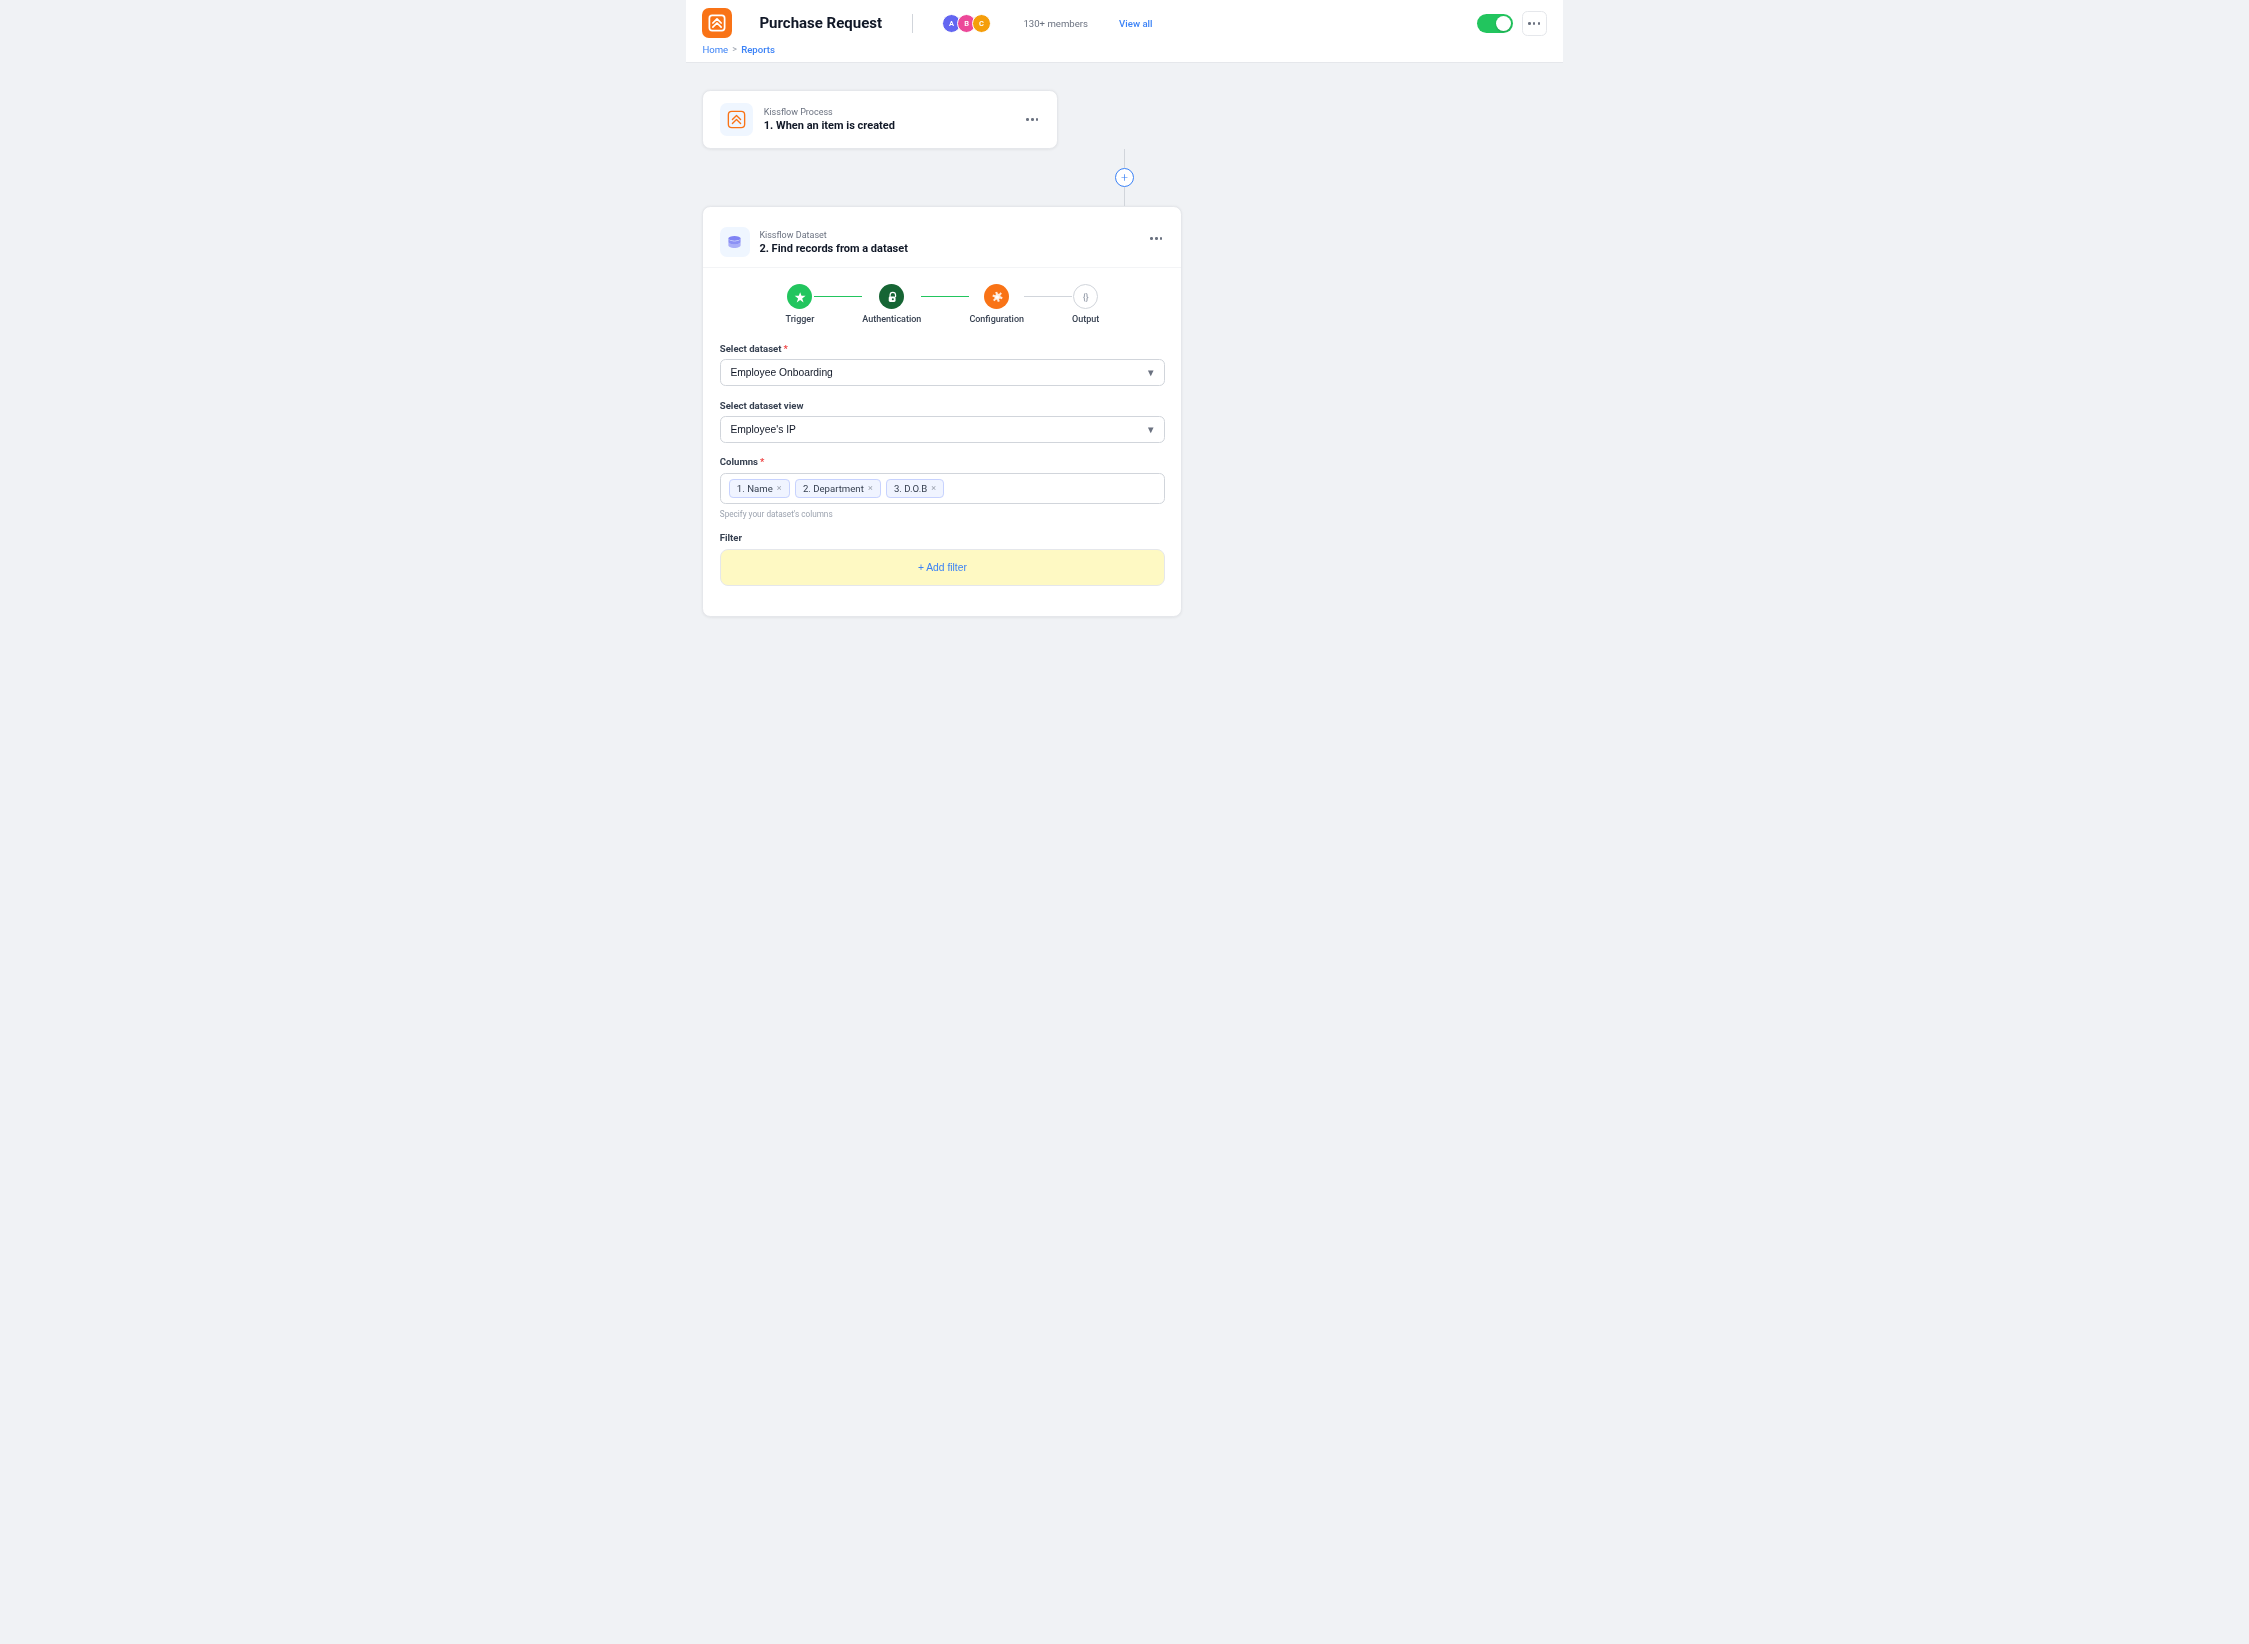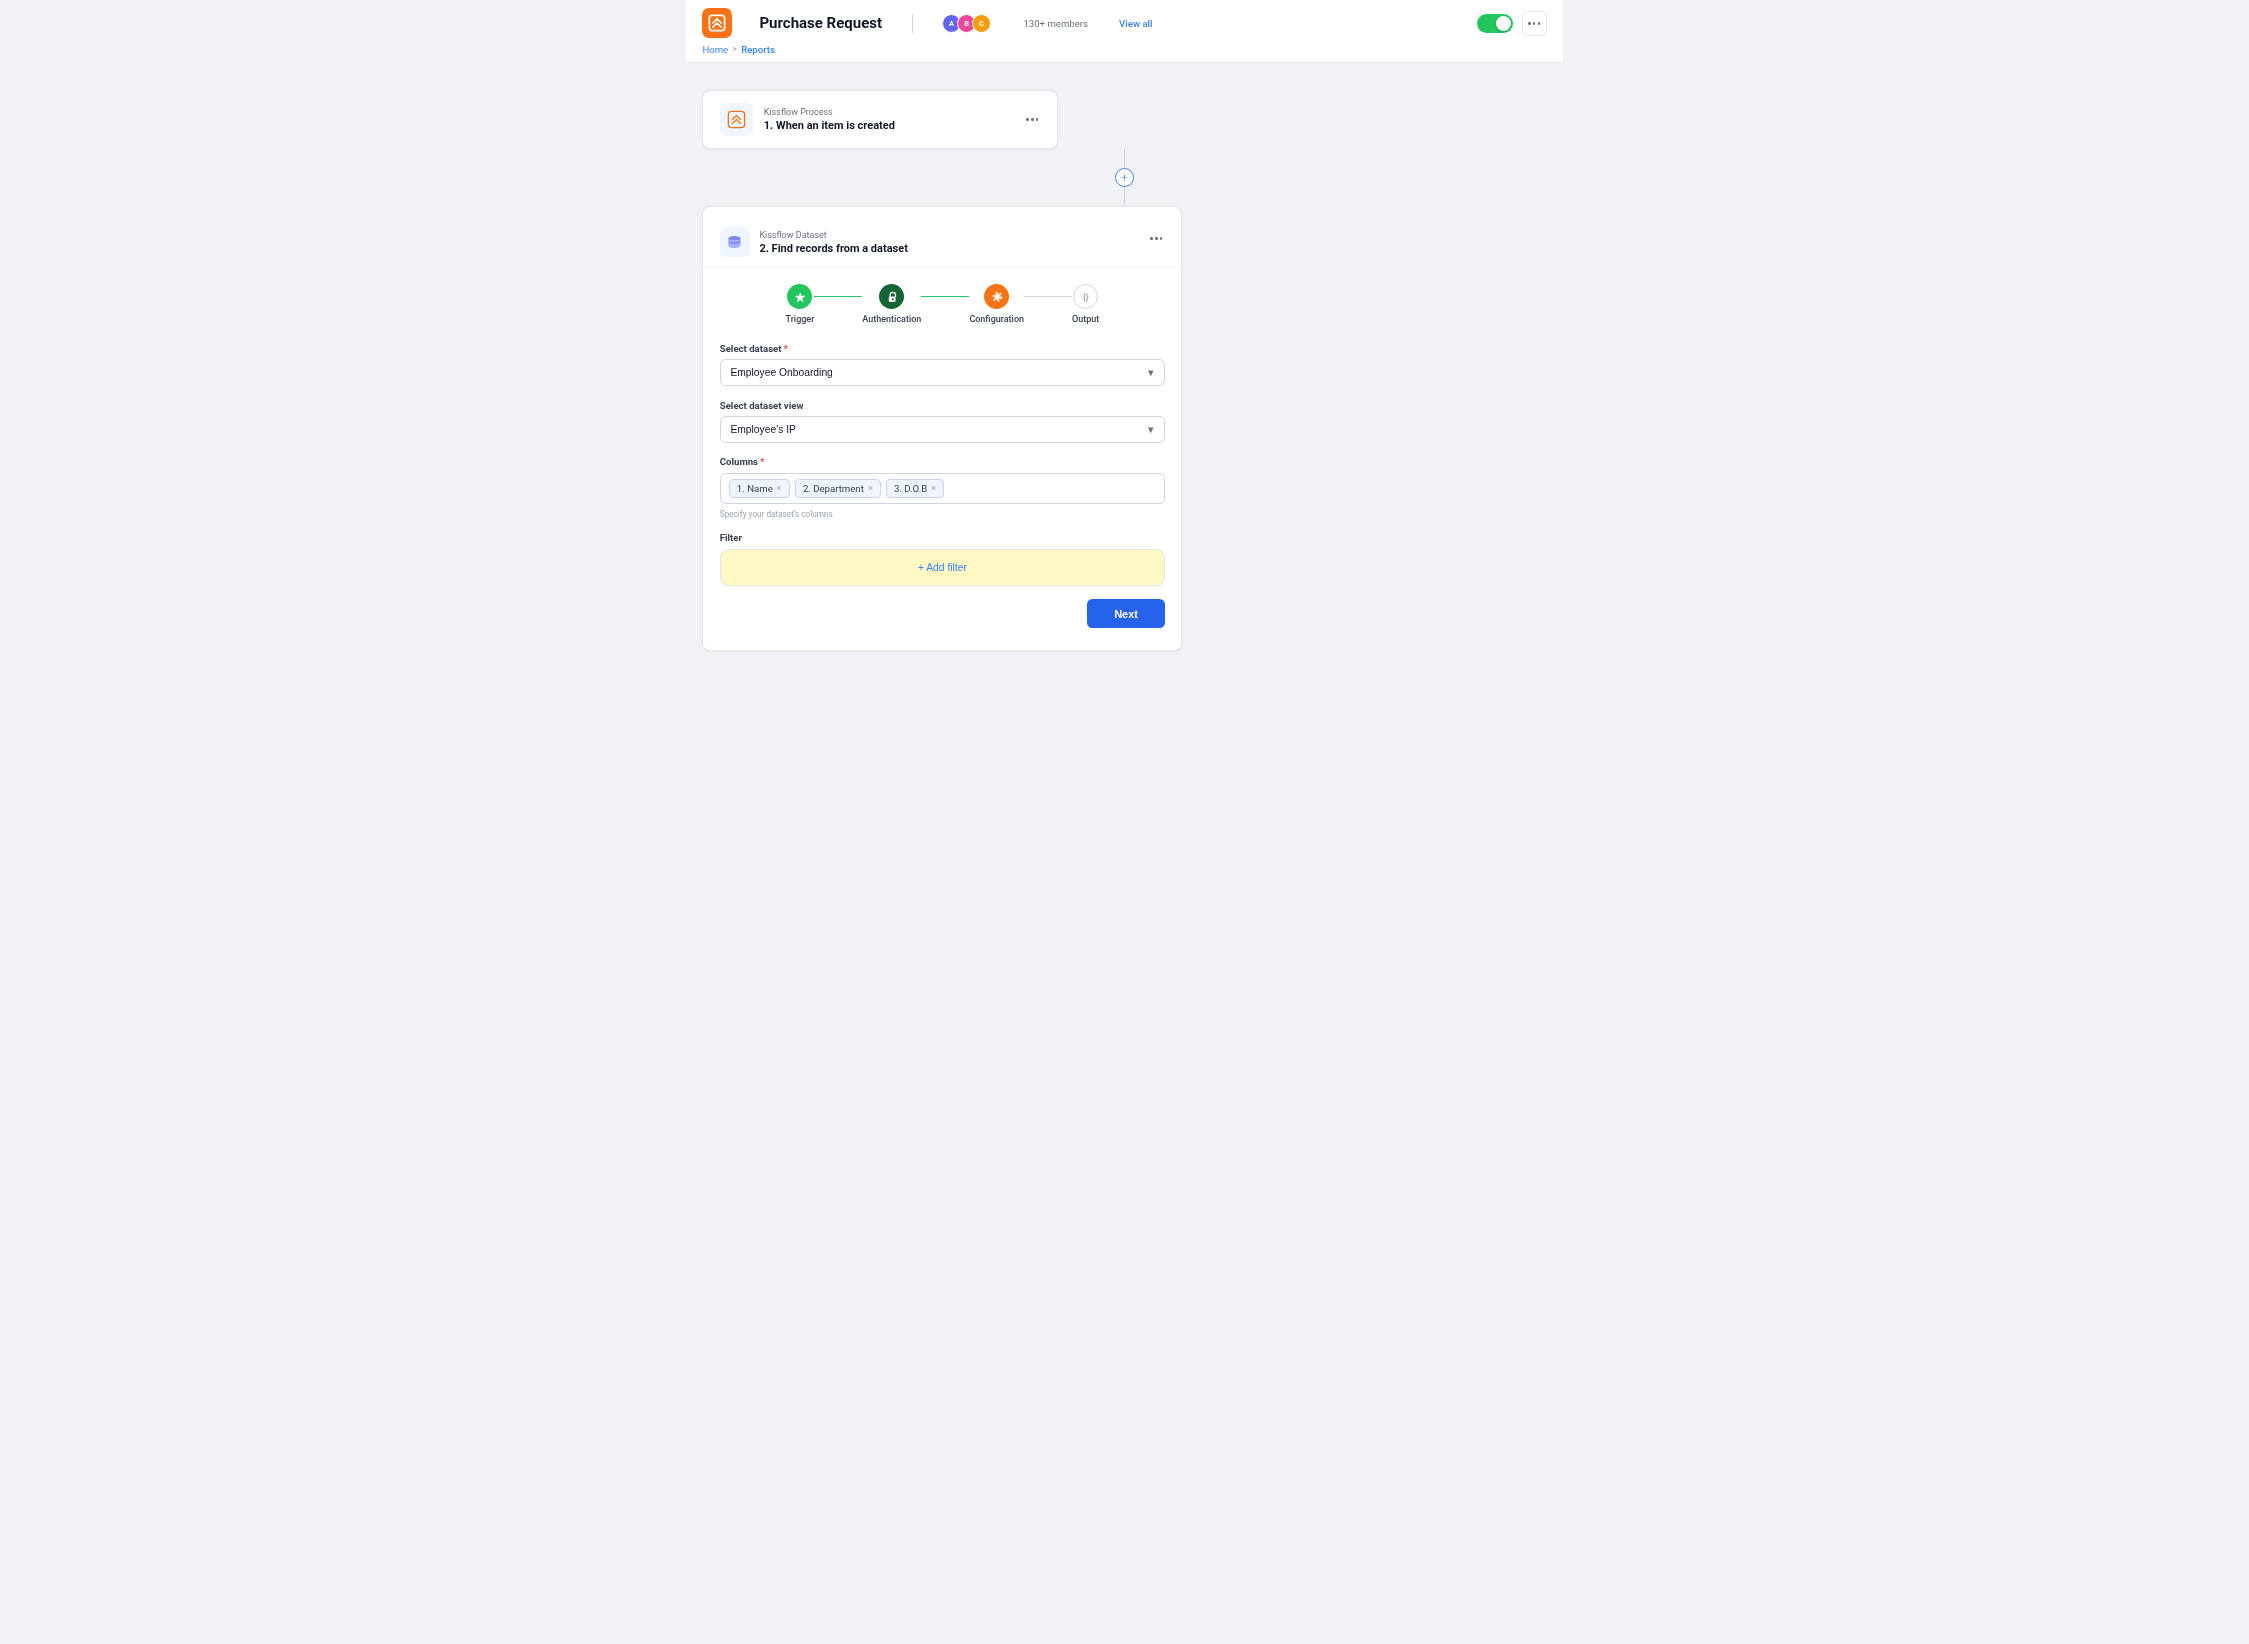--- a/index.html
+++ b/index.html
@@ -623,20 +623,17 @@
           <div class="form-hint">Specify your dataset's columns</div>
         </div>
 
         <div class="form-group">
           <div class="form-label">Filter</div>
           <div class="filter-area">
             <button class="filter-add-btn">+ Add filter</button>
           </div>
         </div>
 
-        <div class="card-footer">
-          <button class="next-btn">Next</button>
-        </div>
       </div>
     </div>
   </div>
 </div>
 
 
 </body></html>

